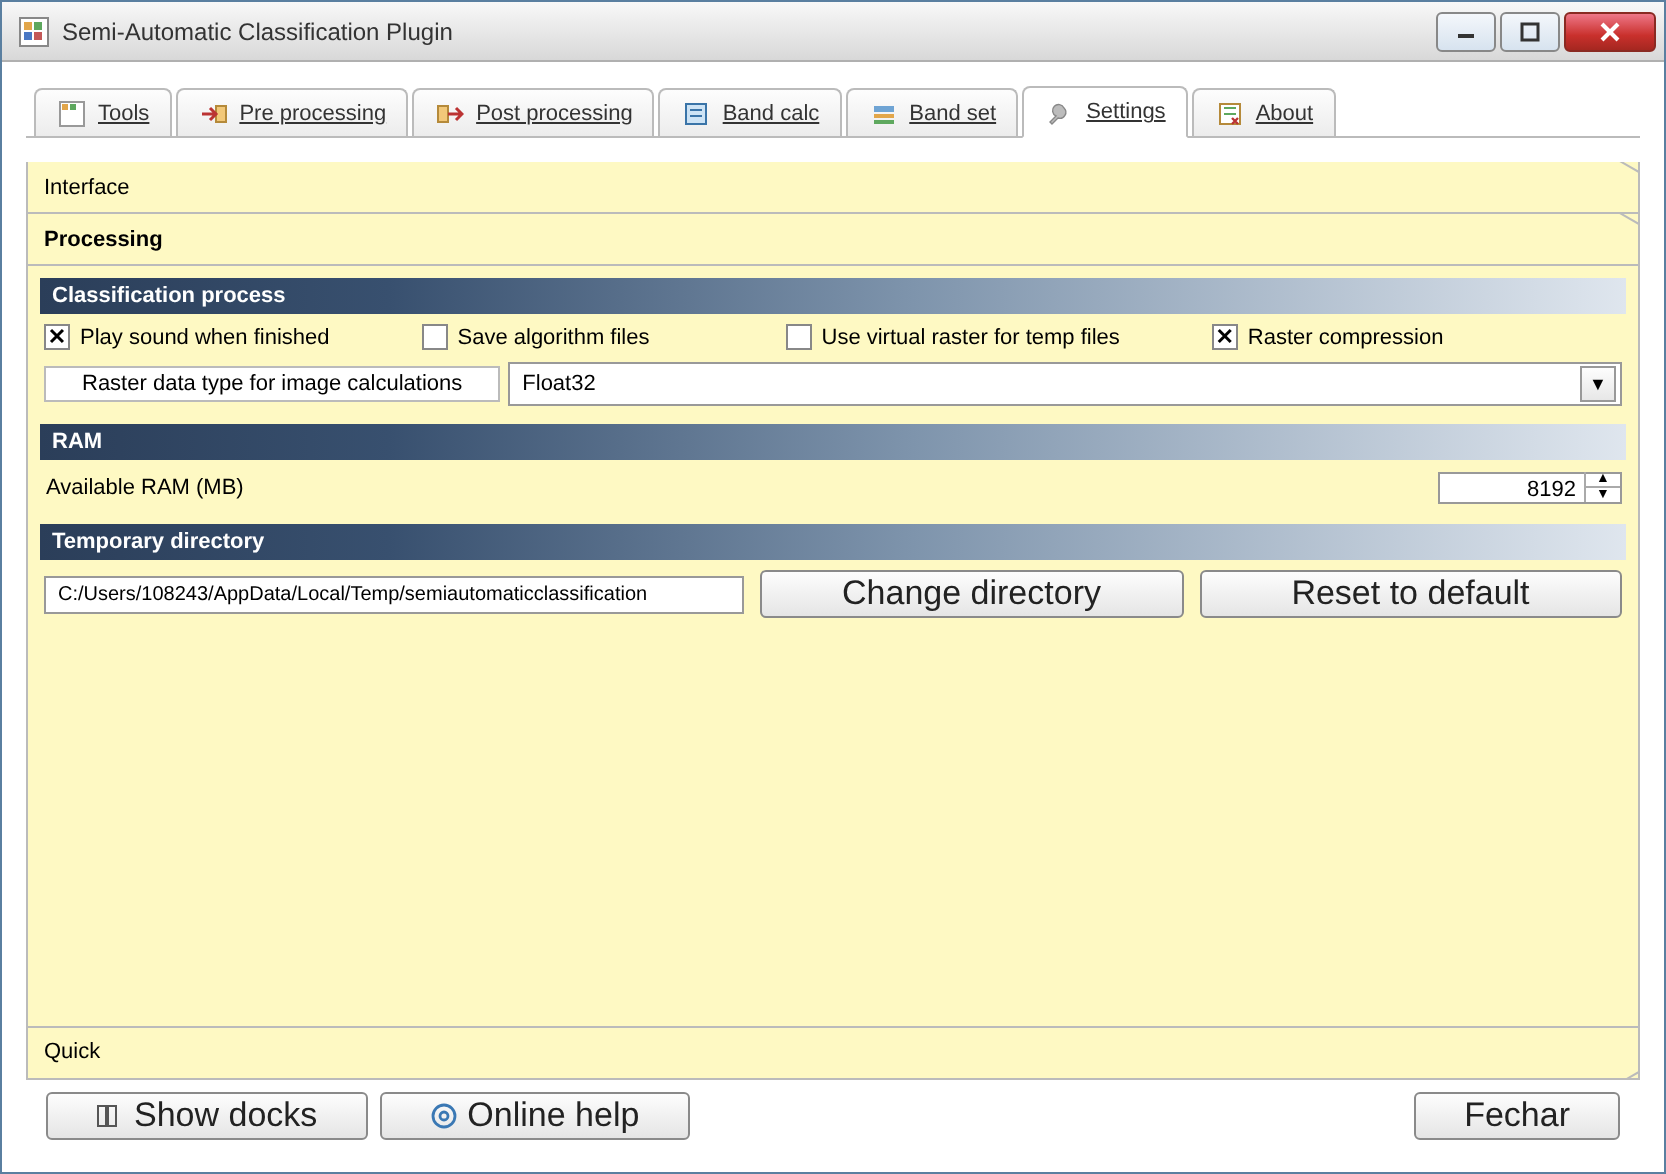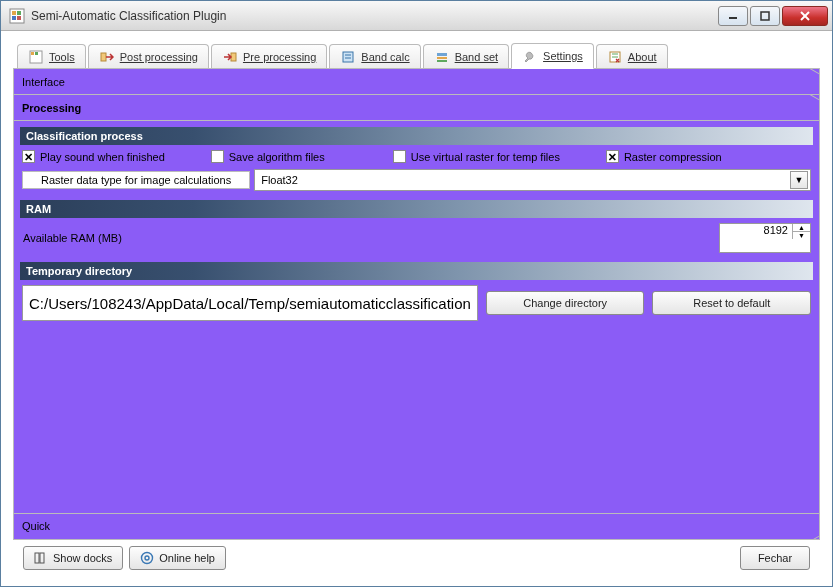--- a/index.html
+++ b/index.html
@@ -57,23 +57,24 @@
   .tab.active {
     height: 26px;
     background: #fff;
     border-bottom: 1px solid #fff;
     margin-bottom: -1px;
   }
   .tab .ico { width:16px; height:16px; display:inline-flex; align-items:center; justify-content:center;}
   .panel {
     flex: 1;
     border: 1px solid #bbb; border-top: none;
-    background: #8b5cf6;
+    background: #fef9c3;
     position: relative;
     overflow: hidden;
+    margin-top: 12px;
   }
   .inner-pad { padding: 0; display:flex; flex-direction:column; height:100%; }
 
   .side-tab-row {
     position: relative;
     height: 26px;
     display: flex; align-items: center;
     font-size: 11px;
     padding-left: 8px;
   }
@@ -118,38 +119,38 @@
   }
   .select .arrow {
     width:18px; height:18px; border:1px solid #999;
     display:flex; align-items:center; justify-content:center;
     background:linear-gradient(to bottom,#fdfdfd,#e7e7e7);
     font-size:9px;
   }
   .ram-row { padding:3px 8px; display:flex; gap:6px; align-items:center;}
   .ram-label { font-size:11px; flex:1; border:1px solid transparent; padding:2px 0;}
   .spin {
-    width:92px; height:30px; border:1px solid #999; display:flex;
-    align-items:flex-start; background:#fff;
+    width:92px; height:16px; border:1px solid #999; display:flex;
+    align-items:flex-end; background:#fff;
   }
   .spin input {
     border:none; width:72px; text-align:right; padding:0 4px; font-size:11px; outline:none;
   }
   .spin .spbtns { width:18px; border-left:1px solid #aaa; display:flex; flex-direction:column;}
   .spin .spbtns div { flex:1; display:flex; align-items:center; justify-content:center; font-size:7px; border-bottom:1px solid #aaa;}
   .spin .spbtns div:last-child{border-bottom:none;}
   .dir-row { padding:3px 8px; display:flex; gap:8px; align-items:center;}
   .txt {
-    border:1px solid #999; height:36px; background:#fff; font-size:15px;
+    border:1px solid #999; height:19px; background:#fff; font-size:10px;
     padding:0 6px; display:flex; align-items:center; flex:1;
   }
   .btn {
     height:24px; border:1px solid #8a8a8a; border-radius:3px;
     background:linear-gradient(to bottom,#fdfdfd,#e5e5e5);
-    font-size:11px; padding:0 10px;
+    font-size:17px; padding:0 24px;
     display:inline-flex; align-items:center; justify-content:center; gap:5px;
     color:#222;
   }
   .btn.wide { flex:1; }
   .footer {
     display:flex; align-items:center; padding: 6px 10px 8px 10px; gap:6px;
   }
   .footer .spacer { flex:1; }
   .debug-row {
     position: relative; height: 26px; font-size:11px;
@@ -213,34 +214,34 @@
               <rect x="1" y="1" width="12" height="12" fill="#fff" stroke="#999"></rect>
               <rect x="2" y="2" width="3" height="3" fill="#e2a64a"></rect>
               <rect x="6" y="2" width="3" height="3" fill="#5ea85e"></rect>
             </svg>
           </span>
         <span>Tools</span>
       </div>
       <div class="tab">
         <span class="ico">
             <svg width="14" height="14">
+              <rect x="8" y="3" width="5" height="8" fill="#f2c879" stroke="#b58a3a"></rect>
+              <path d="M1 7 L7 7 M5 4 L8 7 L5 10" fill="none" stroke="#b33" stroke-width="1.5"></path>
+            </svg>
+          </span>
+        <span>Pre processing</span>
+      </div>
+      <div class="tab">
+        <span class="ico">
+            <svg width="14" height="14">
               <rect x="1" y="3" width="5" height="8" fill="#f2c879" stroke="#b58a3a"></rect>
               <path d="M6 7 L12 7 M10 4 L13 7 L10 10" fill="none" stroke="#b33" stroke-width="1.5"></path>
             </svg>
           </span>
         <span>Post processing</span>
-      </div>
-      <div class="tab">
-        <span class="ico">
-            <svg width="14" height="14">
-              <rect x="8" y="3" width="5" height="8" fill="#f2c879" stroke="#b58a3a"></rect>
-              <path d="M1 7 L7 7 M5 4 L8 7 L5 10" fill="none" stroke="#b33" stroke-width="1.5"></path>
-            </svg>
-          </span>
-        <span>Pre processing</span>
       </div>
       <div class="tab">
         <span class="ico">
             <svg width="14" height="14">
               <rect x="2" y="2" width="10" height="10" fill="#cde3f5" stroke="#3a74a8"></rect>
               <line x1="4" y1="5" x2="10" y2="5" stroke="#3a74a8"></line>
               <line x1="4" y1="8" x2="10" y2="8" stroke="#3a74a8"></line>
             </svg>
           </span>
         <span>Band calc</span>

